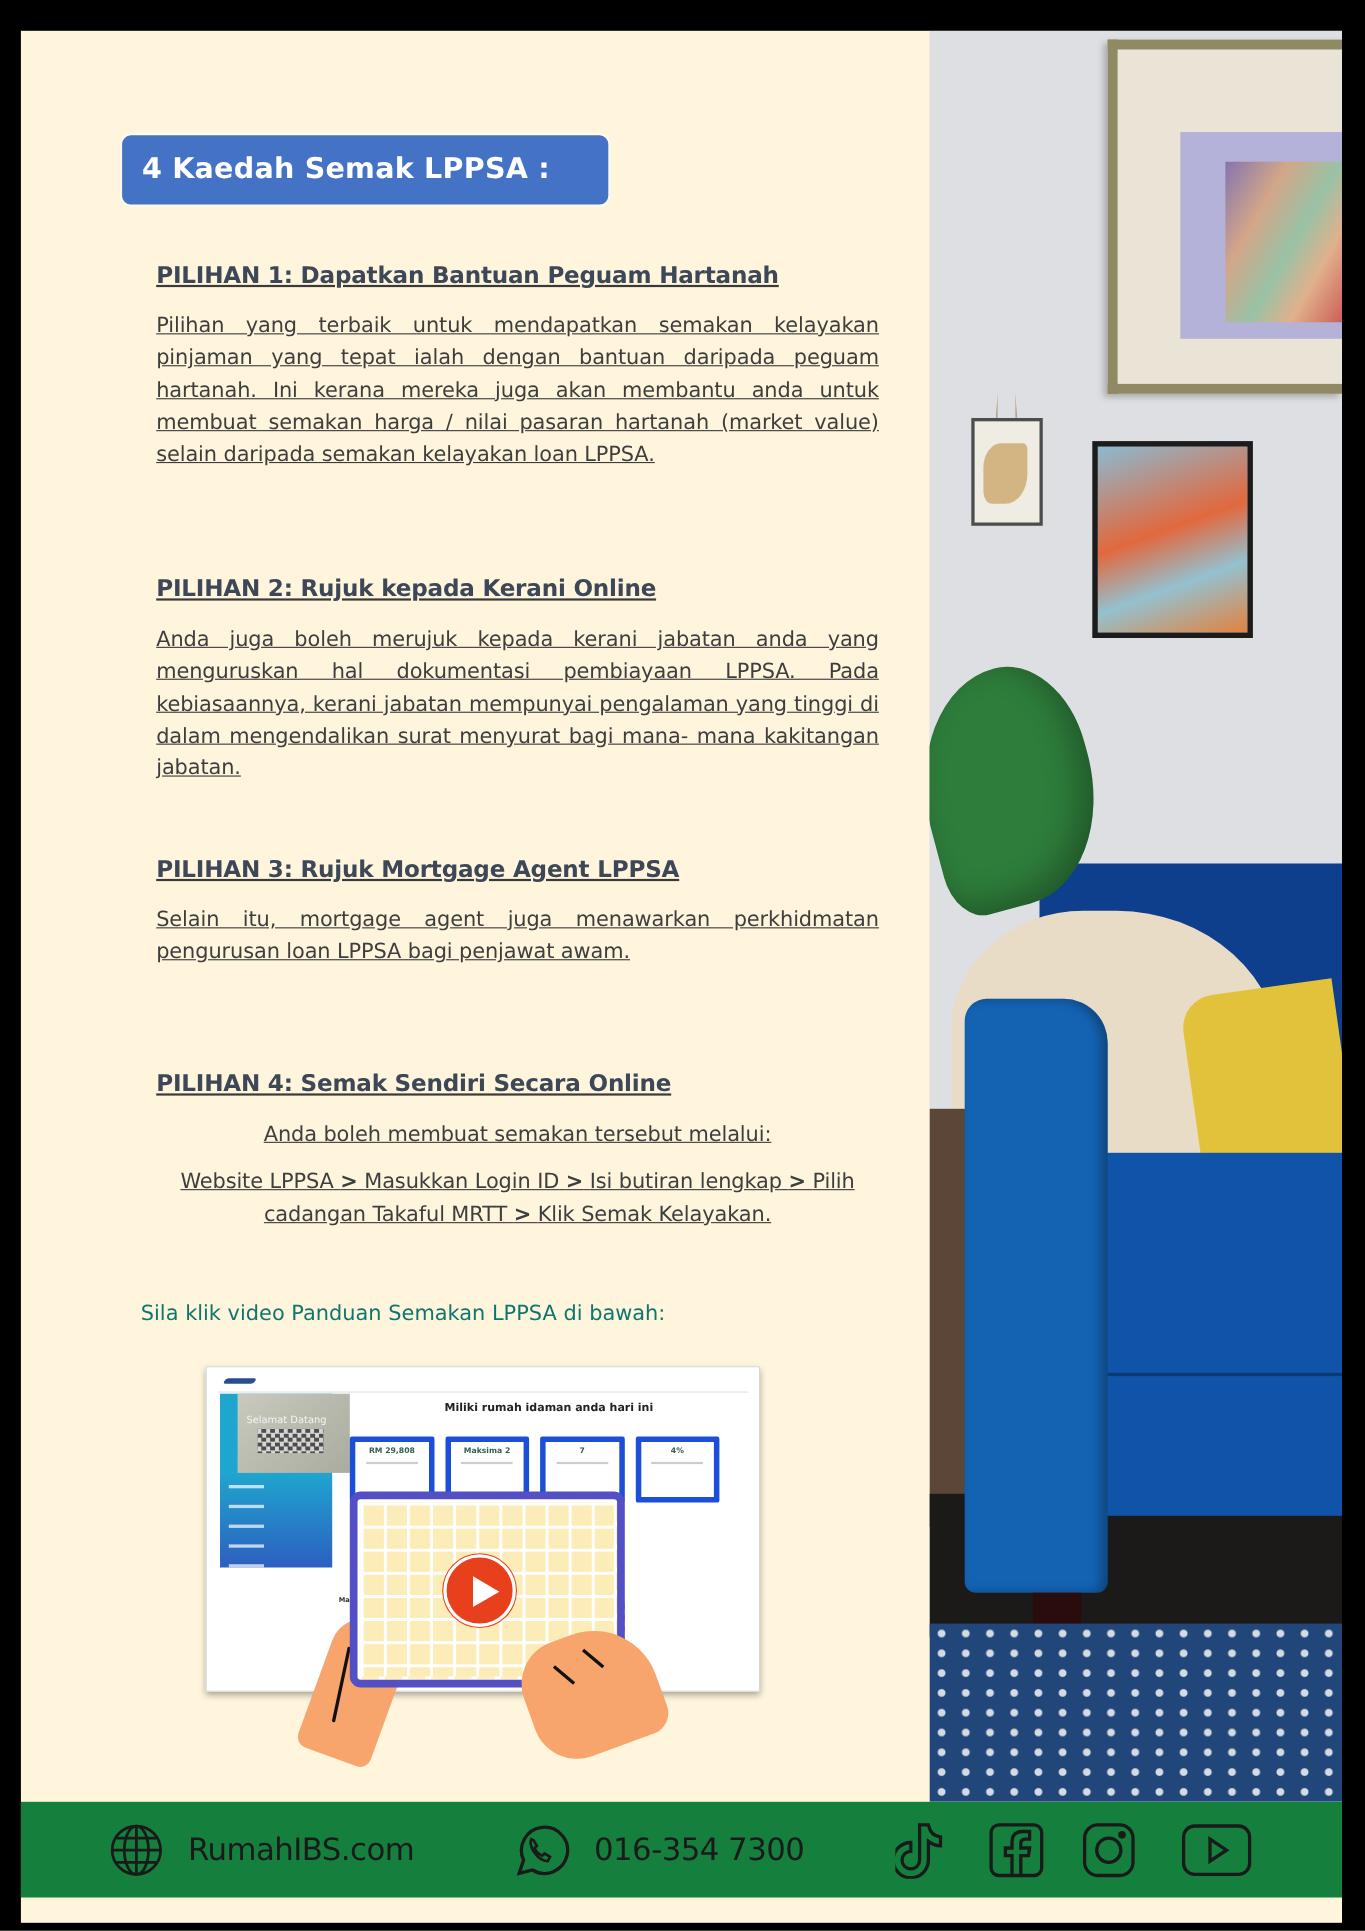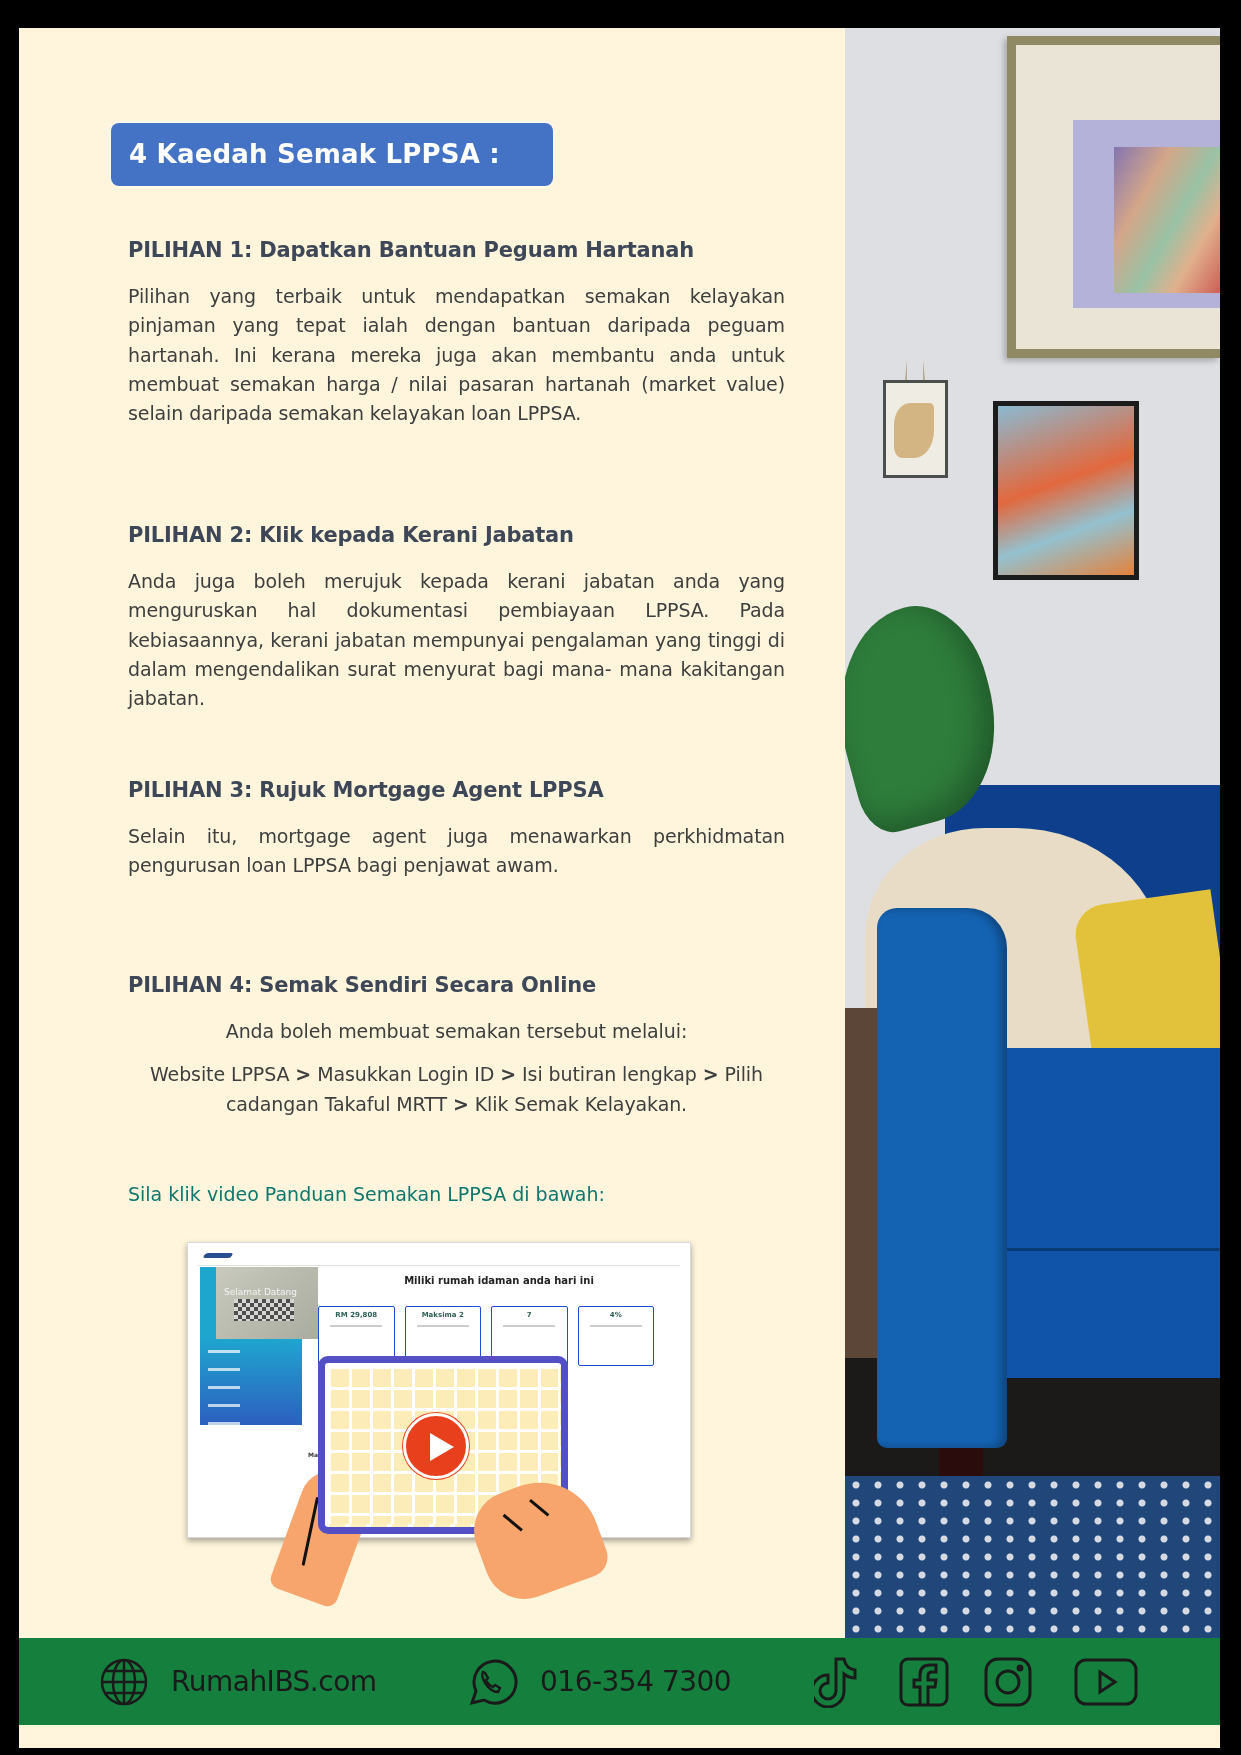--- a/index.html
+++ b/index.html
@@ -4,21 +4,21 @@
 <style>
   * { box-sizing: border-box; margin: 0; padding: 0; }
   html, body { width: 1241px; height: 1755px; background: #000; overflow: hidden; }
   body { position: relative; font-family: "DejaVu Sans", sans-serif; }
 
   .page { position: absolute; left: 19px; top: 28px; width: 1201px; height: 1720px; background: #fef5dc; overflow: hidden; }
 
   
   .title-badge { position: absolute; left: 92px; top: 95px; width: 442px; height: 63px; background: #4472c4; border-radius: 8px; box-shadow: 0 0 0 2px rgba(255,255,255,0.4); color: #fff; font-weight: bold; font-size: 26px; line-height: 63px; padding-left: 18px; letter-spacing: 0.2px; }
 
-  .section { position: absolute; left: 109px; width: 657px; color: #3a3a3a; }
+  .section { position: absolute; left: 123px; width: 657px; color: #3a3a3a; text-decoration: underline; }
   .section h2 { font-family: "DejaVu Sans", sans-serif; font-weight: bold; font-size: 21px; color: #3d4757; letter-spacing: -0.2px; line-height: 28px; }
   .section p { font-size: 19px; line-height: 29.3px; color: #3e3e3e; text-align: justify; margin-top: 18px; letter-spacing: -0.1px; }
   .section p.left { text-align: center; }
   .section p.flow { margin-top: 14px; }
   .sec1 { top: 208px; }
   .sec2 { top: 493px; }
   .sec3 { top: 748px; }
   .sec4 { top: 943px; }
   .sila { position: absolute; left: 109px; top: 1155px; font-size: 19px; color: #0f766e; }
 
@@ -29,21 +29,21 @@
   .v-side { position: absolute; left: 12px; top: 24px; width: 102px; height: 158px; background: linear-gradient(180deg,#1fa6cf 45%,#2c5fc0 100%); }
   .v-side-top { position: absolute; left: 16px; top: 0; width: 102px; height: 72px; background: linear-gradient(135deg,#c9c9bd,#a9aca0); }
   .v-side-top span { position: absolute; left: 8px; top: 20px; font-size: 9px; color: #f3f3f3; }
   .v-pix { position: absolute; left: 18px; top: 32px; width: 60px; height: 22px; background: repeating-conic-gradient(#333 0 25%, #ddd 0 50%) 0 0/8px 8px; opacity: 0.8; }
   .v-side ul { position: absolute; top: 78px; left: 8px; list-style: none; }
   .v-side li { height: 13px; margin-bottom: 0; }
   .v-side li i { display: block; width: 32px; height: 3px; margin-top: 5px; background: rgba(255,255,255,0.7); }
   .v-head { position: absolute; left: 130px; right: 10px; top: 32px; text-align: center; font-size: 10px; font-weight: bold; color: #222; }
   .v-sub { position: absolute; left: 130px; right: 10px; top: 50px; text-align: center; font-size: 5px; color: #999; }
   .v-cards { position: absolute; left: 130px; right: 36px; top: 63px; display: flex; gap: 10px; }
-  .v-card { flex: 1; height: 60px; border: 1px solid #1d4ed8; border-radius: 2px; text-align: center; padding-top: 4px; }
+  .v-card { flex: 1; height: 60px; border: 5px solid #1d4ed8; border-radius: 2px; text-align: center; padding-top: 4px; }
   .v-card b { display: block; font-size: 7px; color: #2d5f55; }
   .v-card i { display: block; width: 70%; height: 2px; background: #ccc; margin: 6px auto 0; }
   .v-mak { position: absolute; left: 120px; top: 208px; font-size: 6px; font-weight: bold; color: #333; }
   .v-qr { position: absolute; left: 348px; top: 210px; width: 32px; height: 72px; background: repeating-conic-gradient(#555 0 25%, #e8e8e8 0 50%) 0 0/10px 10px; opacity: 0.75; }
 
   .tablet { position: absolute; left: 130px; top: 113px; width: 250px; height: 178px; border: 7px solid #5350c6; border-radius: 10px; background-color: #fff; background-image: linear-gradient(90deg, transparent 16px, #fff 16px), linear-gradient(180deg, #fdf0bd 16px, #fff 16px); background-size: 21px 21px; background-position: 4px 4px; }
   .tablet-bg { position: absolute; inset: 3px; background:
       linear-gradient(90deg, rgba(255,255,255,1) 3px, transparent 3px) 0 0/21px 21px,
       linear-gradient(180deg, rgba(255,255,255,1) 3px, transparent 3px) 0 0/21px 21px,
       #fcedb8; }
@@ -92,21 +92,21 @@
 <div class="page">
 
   <div class="title-badge">4 Kaedah Semak LPPSA :</div>
 
   <div class="section sec1">
     <h2>PILIHAN 1: Dapatkan Bantuan Peguam Hartanah</h2>
     <p>Pilihan yang terbaik untuk mendapatkan semakan kelayakan pinjaman yang tepat ialah dengan bantuan daripada peguam hartanah. Ini kerana mereka juga akan membantu anda untuk membuat semakan harga / nilai pasaran hartanah (market value) selain daripada semakan kelayakan loan LPPSA.</p>
   </div>
 
   <div class="section sec2">
-    <h2>PILIHAN 2: Klik kepada Kerani Jabatan</h2>
+    <h2>PILIHAN 2: Rujuk kepada Kerani Online</h2>
     <p>Anda juga boleh merujuk kepada kerani jabatan anda yang menguruskan hal dokumentasi pembiayaan LPPSA. Pada kebiasaannya, kerani jabatan mempunyai pengalaman yang tinggi  di dalam mengendalikan surat menyurat bagi mana- mana kakitangan jabatan.</p>
   </div>
 
   <div class="section sec3">
     <h2>PILIHAN 3: Rujuk Mortgage Agent LPPSA</h2>
     <p>Selain itu, mortgage agent juga menawarkan perkhidmatan pengurusan loan LPPSA bagi penjawat awam.</p>
   </div>
 
   <div class="section sec4">
     <h2>PILIHAN 4: Semak Sendiri Secara Online</h2>

